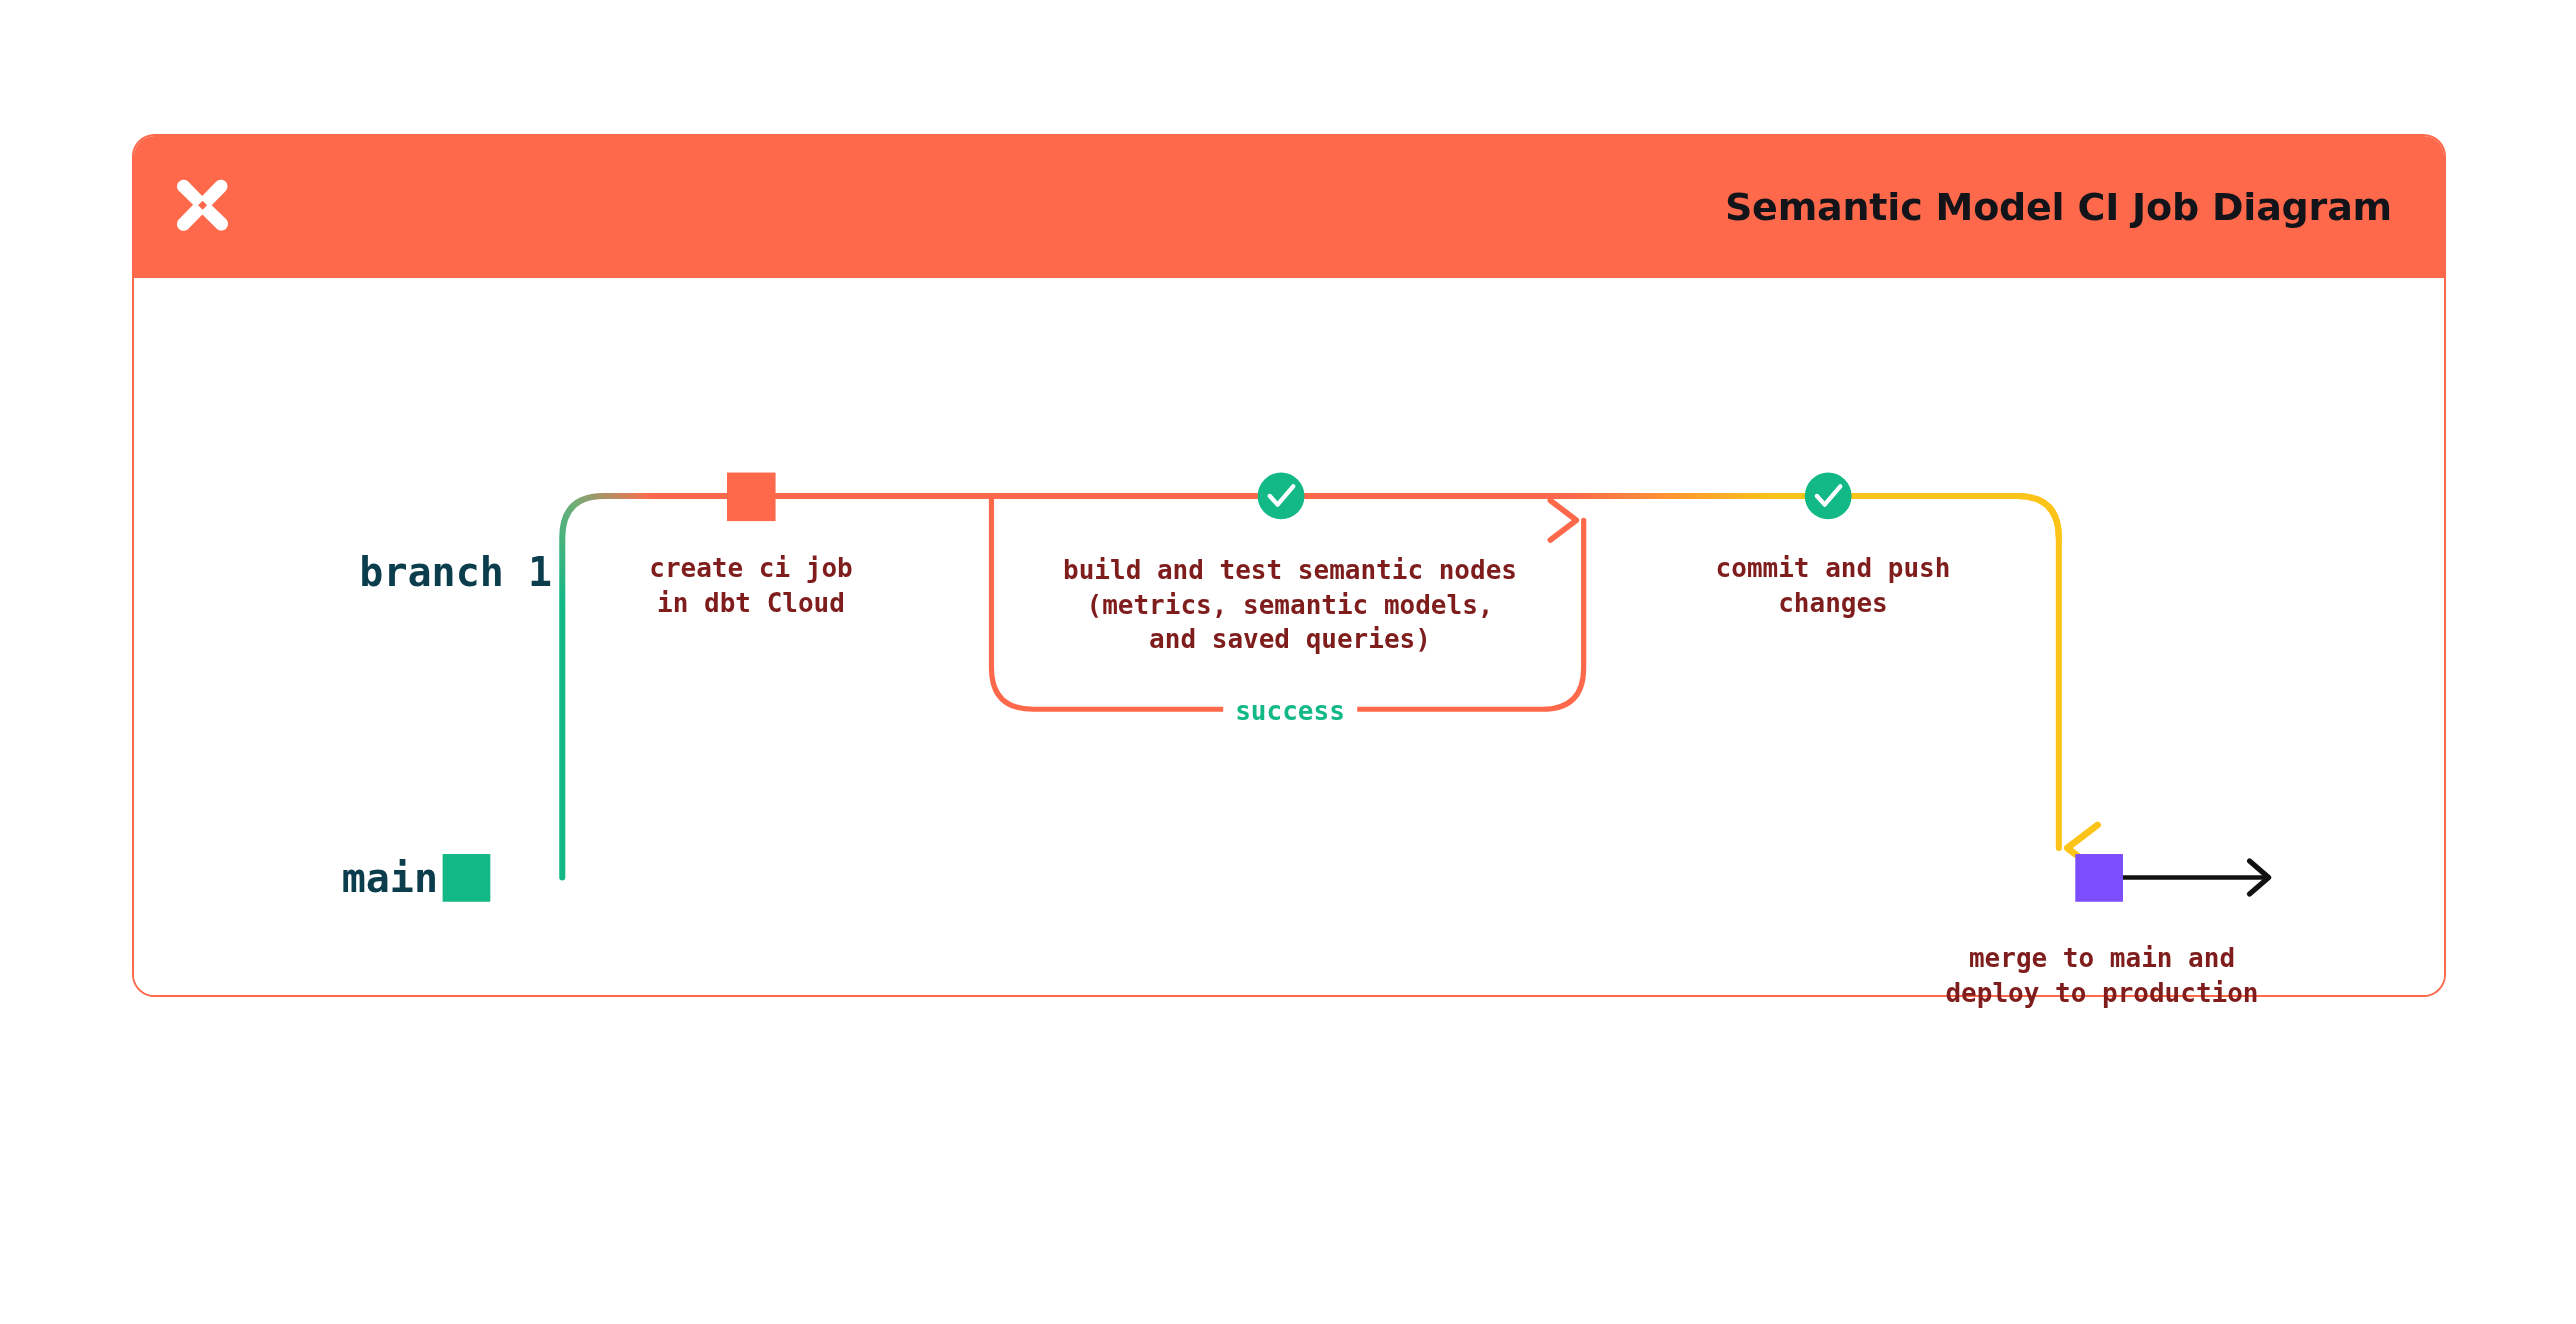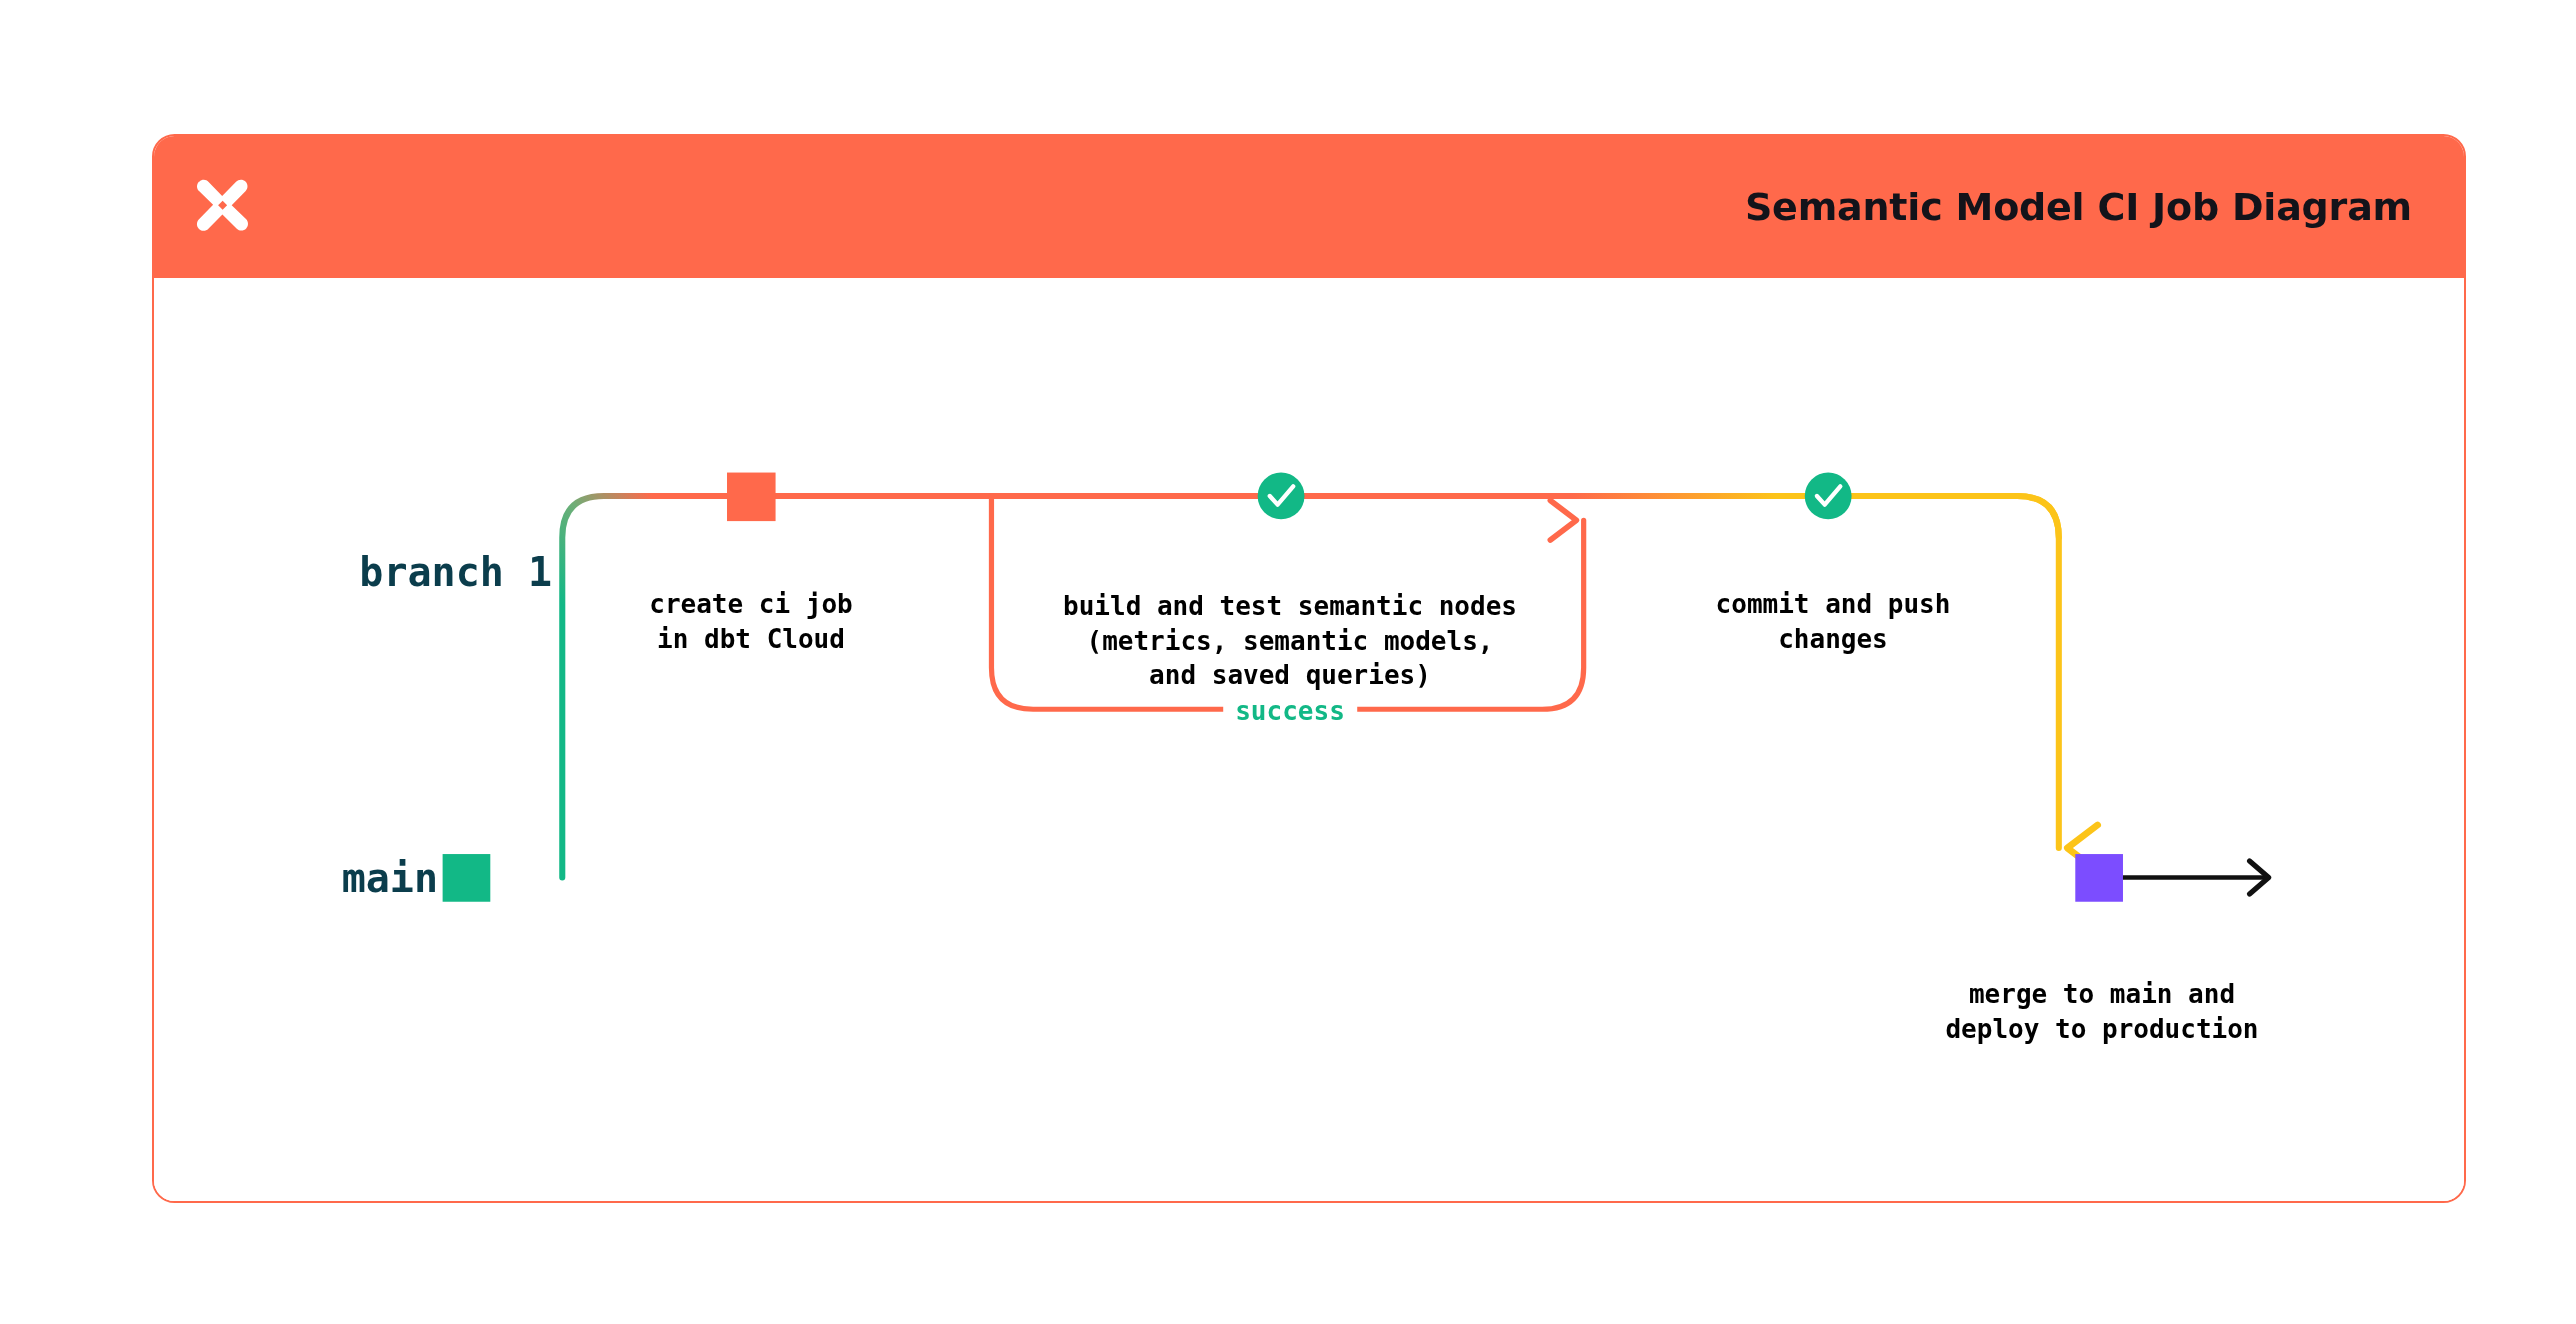--- a/index.html
+++ b/index.html
@@ -21,27 +21,26 @@
     height: 1324px;
     background: #ffffff;
   }
 
   
   .card {
     position: absolute;
     left: 132px;
     top: 134px;
     width: 2314px;
-    height: 1069px;
+    height: 863px;
     border: 2.6px solid #ff694b;
     border-radius: 22.6px;
     box-sizing: border-box;
     background: #ffffff;
     overflow: hidden;
-    margin-left: 20px;
   }
 
   .card-header {
     position: absolute;
     left: 0;
     top: 0;
     width: 100%;
     height: 142px;
     background: #ff694b;
     display: flex;
@@ -84,26 +83,25 @@
     width: 2576px;
     height: 1324px;
     pointer-events: none;
   }
 
   
   .lbl {
     position: absolute;
     font-family: "DejaVu Sans Mono", monospace;
     font-weight: 700;
-    color: #000000;
+    color: #7f1d1d;
     white-space: pre;
     line-height: 1.33;
     text-align: center;
     transform: translateX(-50%);
-    margin-top: 36px;
   }
 
   .branch-name {
     position: absolute;
     font-family: "DejaVu Sans Mono", monospace;
     font-weight: 700;
     font-size: 40px;
     color: #0b3d4c;
     white-space: pre;
     text-align: right;

